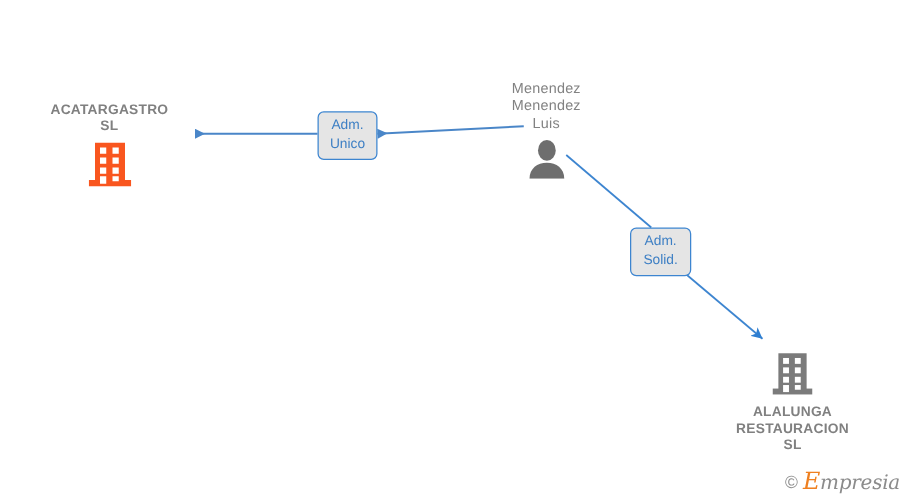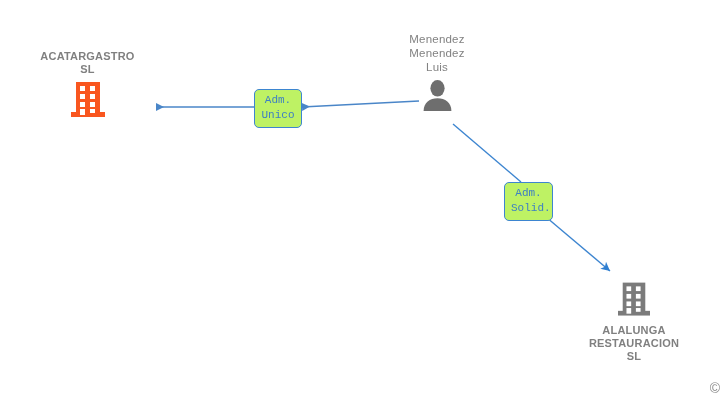--- a/index.html
+++ b/index.html
@@ -33,20 +33,21 @@
     text-align: center;
     user-select: none;
   }
   .node-label {
     color: #808080;
     font-size: 11px;
     font-weight: bold;
     line-height: 13px;
     letter-spacing: .2px;
     white-space: pre-line;
+    margin-top: 32px;
   }
   .node-label.person {
     font-weight: normal;
     font-size: 11.5px;
     line-height: 14px;
     color: #828282;
   }
   .node-icon {
     display: block;
     margin: 0 auto;
@@ -73,30 +74,29 @@
     top: 282px;
     width: 152px;
     text-align: center;
   }
   #node-alalunga .node-label { margin-top: 5px; }
 
   
   .edge-label {
     position: absolute;
     box-sizing: border-box;
-    background: #bef264;
+    background: #e5e5e5;
     border: 1.4px solid #3d85d0;
     border-radius: 5px;
     color: #3d7fc4;
     font-size: 11px;
     line-height: 15px;
     text-align: center;
     padding: 3px 6px 4px 6px;
     white-space: pre-line;
-    font-family: Liberation Mono, monospace;
   }
   #label-adm-unico {
     left: 254px;
     top: 89px;
     width: 48px;
   }
   #label-adm-solid {
     left: 504px;
     top: 182px;
     width: 49px;
@@ -212,15 +212,16 @@
   </div>
 
   <div class="edge-label" id="label-adm-unico">Adm.
 Unico</div>
 
   <div class="edge-label" id="label-adm-solid">Adm.
 Solid.</div>
 
   <div id="watermark">
     <span class="copy">©</span>
+    <span class="brand"><span class="cap">E</span><span>mpresia</span></span>
   </div>
 
 </div>
 
 </body></html>

